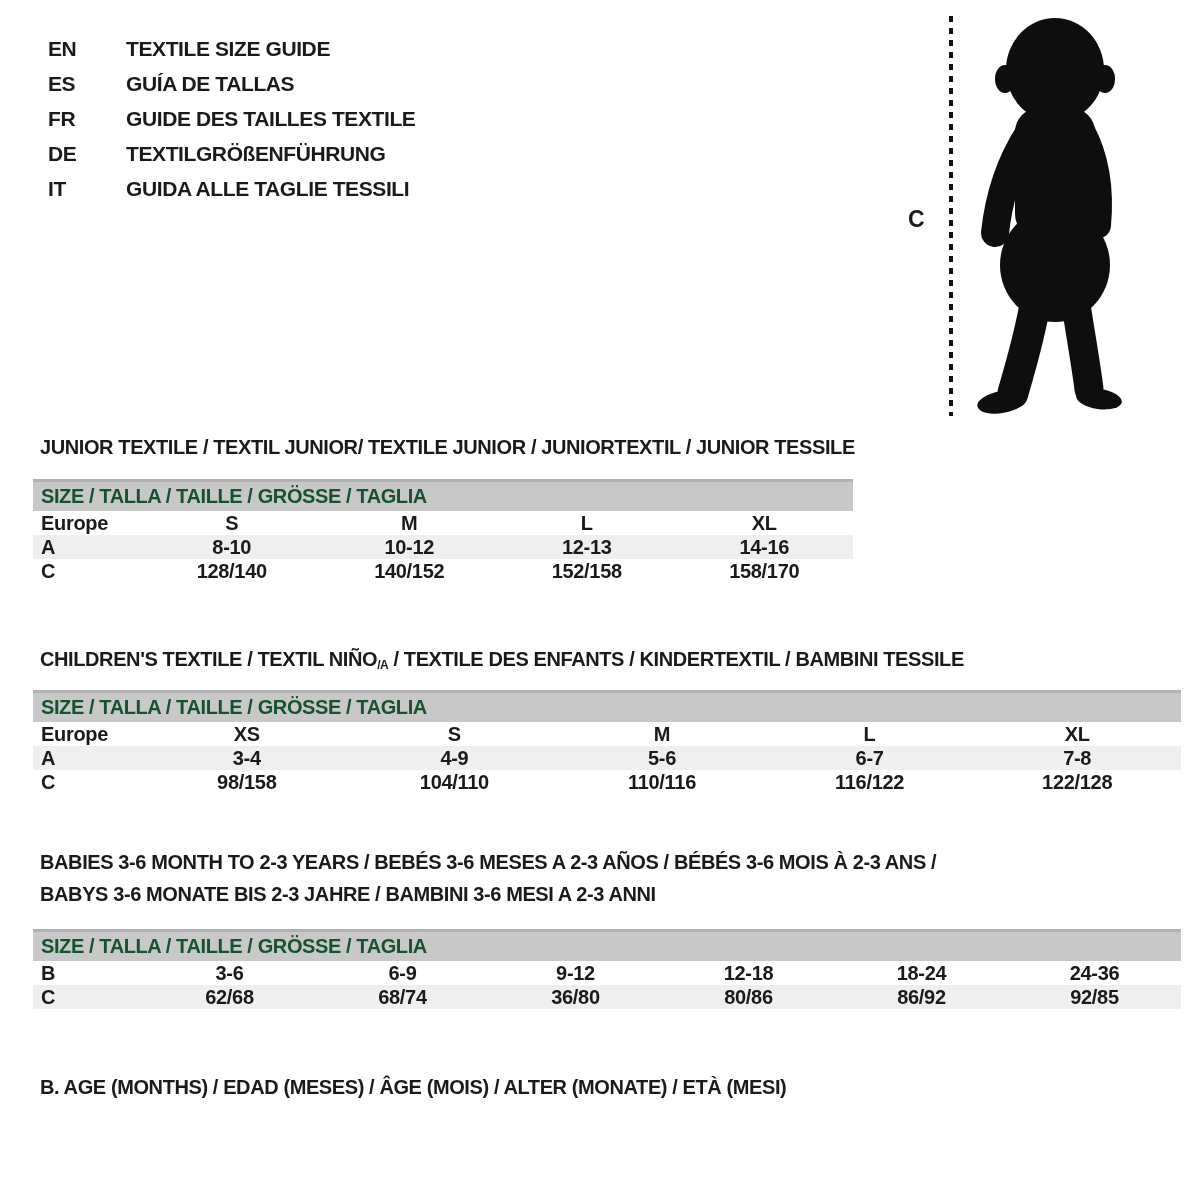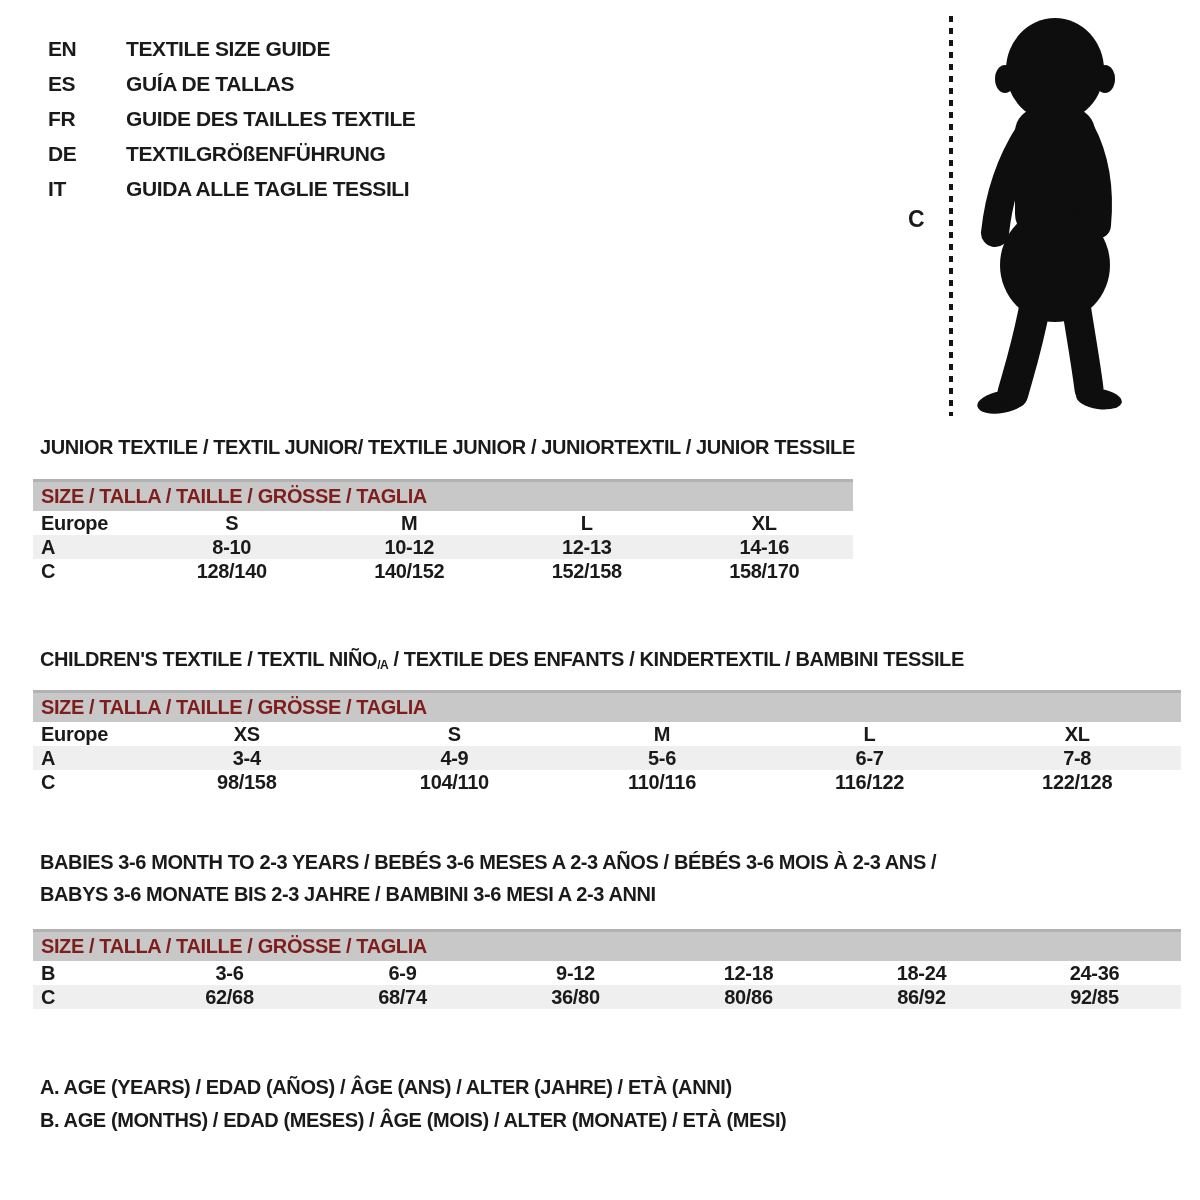--- a/index.html
+++ b/index.html
@@ -15,21 +15,21 @@
   .dash-line{position:absolute;left:949px;top:16px;width:4px;height:400px;
     background:repeating-linear-gradient(to bottom,#141414 0 6px,transparent 6px 12px);}
   .measure-label{position:absolute;left:908px;top:206px;font-size:23px;font-weight:700;}
   .silhouette{position:absolute;left:955px;top:13px;width:190px;height:404px;}
   
   .sec-title{position:absolute;left:40px;font-size:20px;font-weight:700;letter-spacing:-0.4px;white-space:nowrap;}
   .sub{font-size:12px;vertical-align:-3px;}
   
   .sg-table{position:absolute;left:33px;}
   .size-bar{height:29px;background:#c8c8c8;border-top:3px solid #b2b2b2;display:flex;align-items:center;
-    padding-left:8px;font-size:20px;font-weight:700;letter-spacing:-0.4px;color:#7f1d1d;}
+    padding-left:8px;font-size:20px;font-weight:700;letter-spacing:-0.4px;color:#14532d;}
   .trow{display:flex;height:24px;align-items:center;font-size:20px;font-weight:700;letter-spacing:-0.3px;}
   .trow .lbl{width:110px;padding-left:8px;box-sizing:border-box;}
   .trow .val{flex:1;text-align:center;}
   .alt{background:#efefef;}
   
   .legend{position:absolute;left:40px;top:1071px;}
   .legend-line{height:33px;display:flex;align-items:center;font-size:20px;font-weight:700;letter-spacing:-0.4px;white-space:nowrap;}
 </style>
 </head>
 <body>
@@ -152,15 +152,14 @@
     <span class="val">62/68</span>
     <span class="val">68/74</span>
     <span class="val">36/80</span>
     <span class="val">80/86</span>
     <span class="val">86/92</span>
     <span class="val">92/85</span>
   </div>
 </div>
 
 <div class="legend">
-  <div class="legend-line">A. AGE (YEARS) / EDAD (AÑOS) / ÂGE (ANS) / ALTER (JAHRE) / ETÀ (ANNI)</div>
   <div class="legend-line">B. AGE (MONTHS) / EDAD (MESES) / ÂGE (MOIS) / ALTER (MONATE) / ETÀ (MESI)</div>
 </div>
 
 </body></html>

